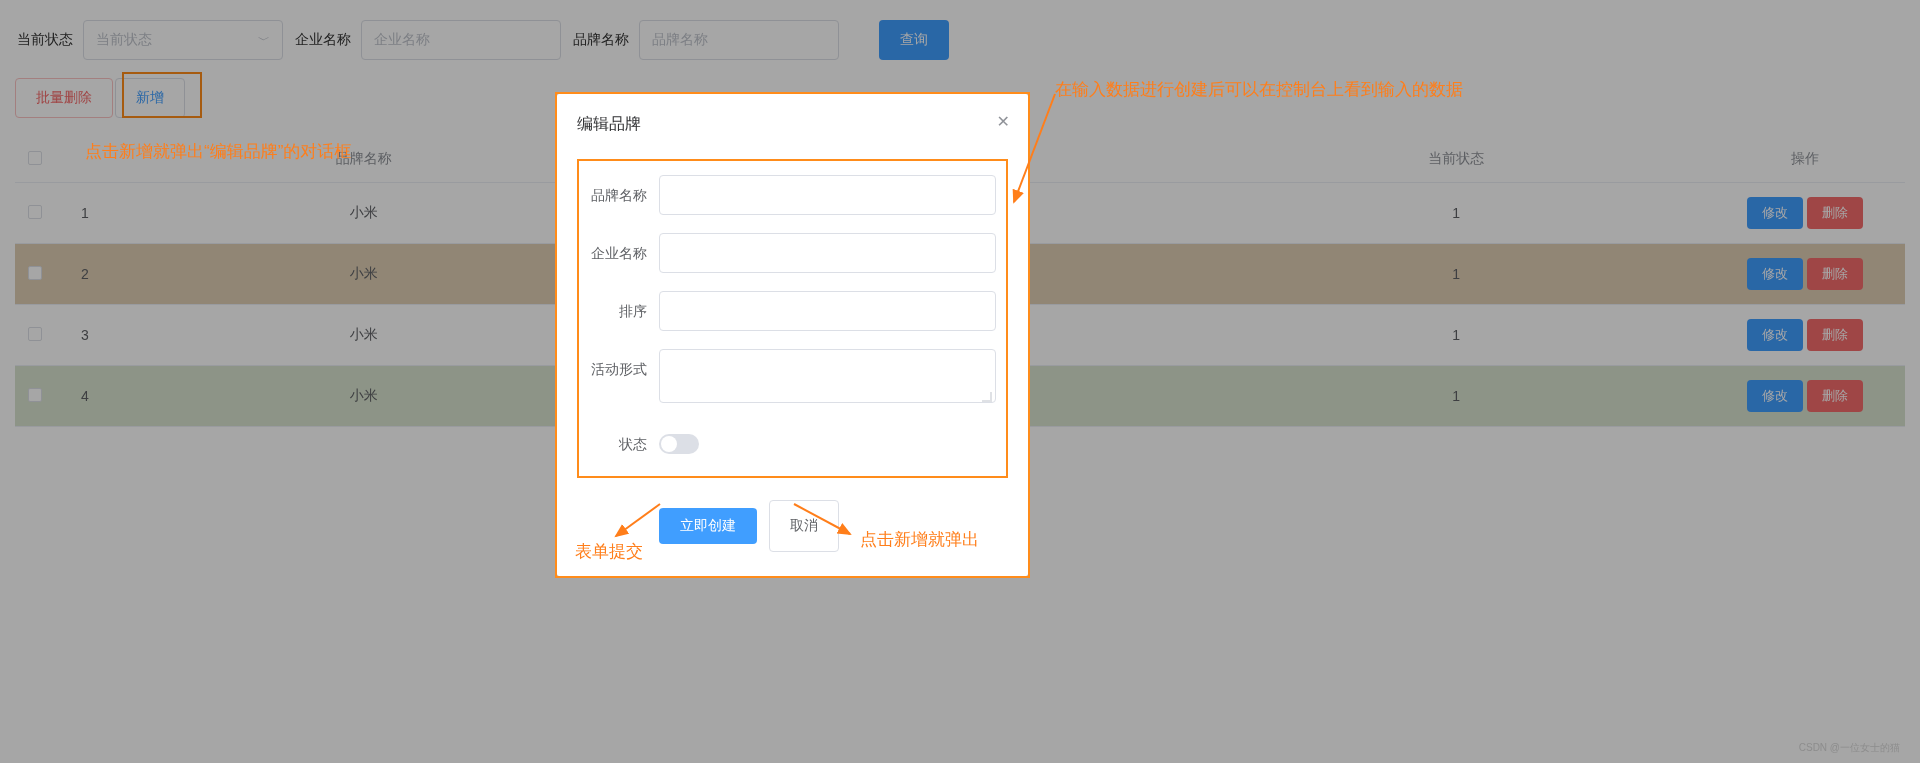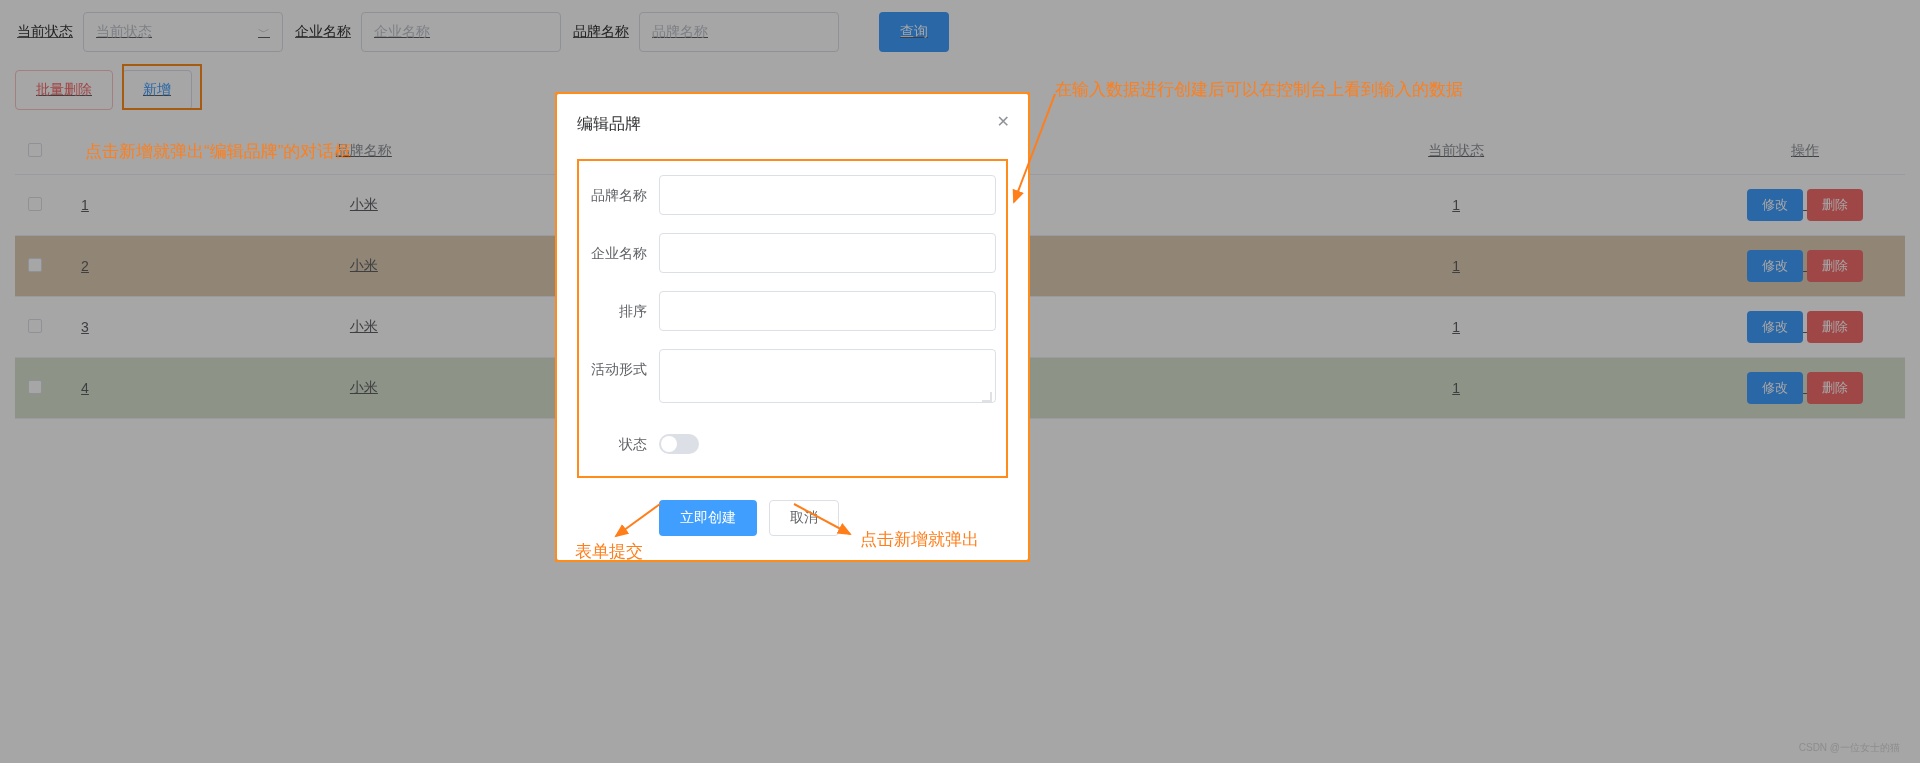--- a/index.html
+++ b/index.html
@@ -1,36 +1,36 @@
 <!DOCTYPE html>
 <html><head>
 <meta charset="utf-8">
 <style>
   * { box-sizing: border-box; margin: 0; padding: 0; }
   body { font-family: "Helvetica Neue", Arial, "PingFang SC", "Microsoft YaHei", sans-serif; font-size: 14px; color: #606266; background: #fff; }
-  .page { position: relative; width: 1920px; height: 763px; padding: 8px 15px; text-decoration: underline; }
+  .page { position: relative; width: 1920px; height: 763px; padding: 16px 15px; }
 
   
   .filter-row { display: flex; align-items: center; gap: 10px; padding: 4px 0 18px 0; }
   .filter-label { color: #333; font-size: 14px; margin-left: 2px; }
   .select-box, .text-input {
     height: 40px; border: 1px solid #dcdfe6; border-radius: 4px; padding: 0 12px; background: #fff;
     display: flex; align-items: center; color: #c0c4cc; width: 200px; justify-content: space-between;
   }
   .text-input { color: #c0c4cc; }
   .chevron { color:#c0c4cc; font-size: 12px; }
   .btn { display: inline-flex; align-items: center; justify-content: center; height: 40px; padding: 0 20px; border-radius: 4px; font-size: 14px; cursor: pointer; border: 1px solid transparent; }
   .btn-primary { background: #409eff; color: #fff; }
   .btn-default { background: #fff; border: 1px solid #dcdfe6; color: #606266; }
   .btn-danger-plain { background: #fff; border: 1px solid #fbc4c4; color: #f56c6c; }
   .btn-danger { background: #f56c6c; color: #fff; }
   .btn-sm { height: 32px; padding: 0 14px; font-size: 13px; }
 
   
-  .action-row { display: flex; gap: 9px; margin-bottom: 18px; position: relative; }
+  .action-row { display: flex; gap: 2px; margin-bottom: 18px; position: relative; }
   .new-btn-highlight { position: absolute; left: 107px; top: -6px; width: 80px; height: 46px; border: 2px solid #ff8c1a; pointer-events: none; }
 
   
   table.data { width: 100%; border-collapse: collapse; }
   table.data th, table.data td { text-align: center; padding: 14px 8px; font-size: 14px; color: #606266; border-bottom: 1px solid #ebeef5; }
   table.data th { font-weight: 500; color: #909399; background: #fff; }
   table.data td.ops { white-space: nowrap; }
   .checkbox { width: 14px; height: 14px; border: 1px solid #dcdfe6; border-radius: 2px; display: inline-block; background: #fff; }
   tr.row-tan { background: #dfceb4; }
   tr.row-green { background: #d9e4cf; }
@@ -177,21 +177,21 @@
           </div>
         </div>
         <div class="form-row" style="margin-bottom:0">
           <div class="form-label" style="line-height:20px;margin-top:10px">状态</div>
           <span class="switch"></span>
         </div>
       </div>
 
       <div class="dialog-actions">
         <button class="btn btn-primary" style="height:36px">立即创建</button>
-        <button class="btn btn-default" style="height:36px">取消</button>
+        <button class="btn btn-default" style="height:52px">取消</button>
       </div>
     </div>
   </div>
 
   <div class="anno" style="left:85px; top:140px;">点击新增就弹出“编辑品牌”的对话框</div>
   <div class="anno" style="left:1055px; top:78px;">在输入数据进行创建后可以在控制台上看到输入的数据</div>
   <div class="anno" style="left:575px; top:540px;">表单提交</div>
   <div class="anno" style="left:860px; top:528px;">点击新增就弹出</div>
 
   <svg class="anno-arrow" style="left:1010px; top:92px;" width="60" height="120">

